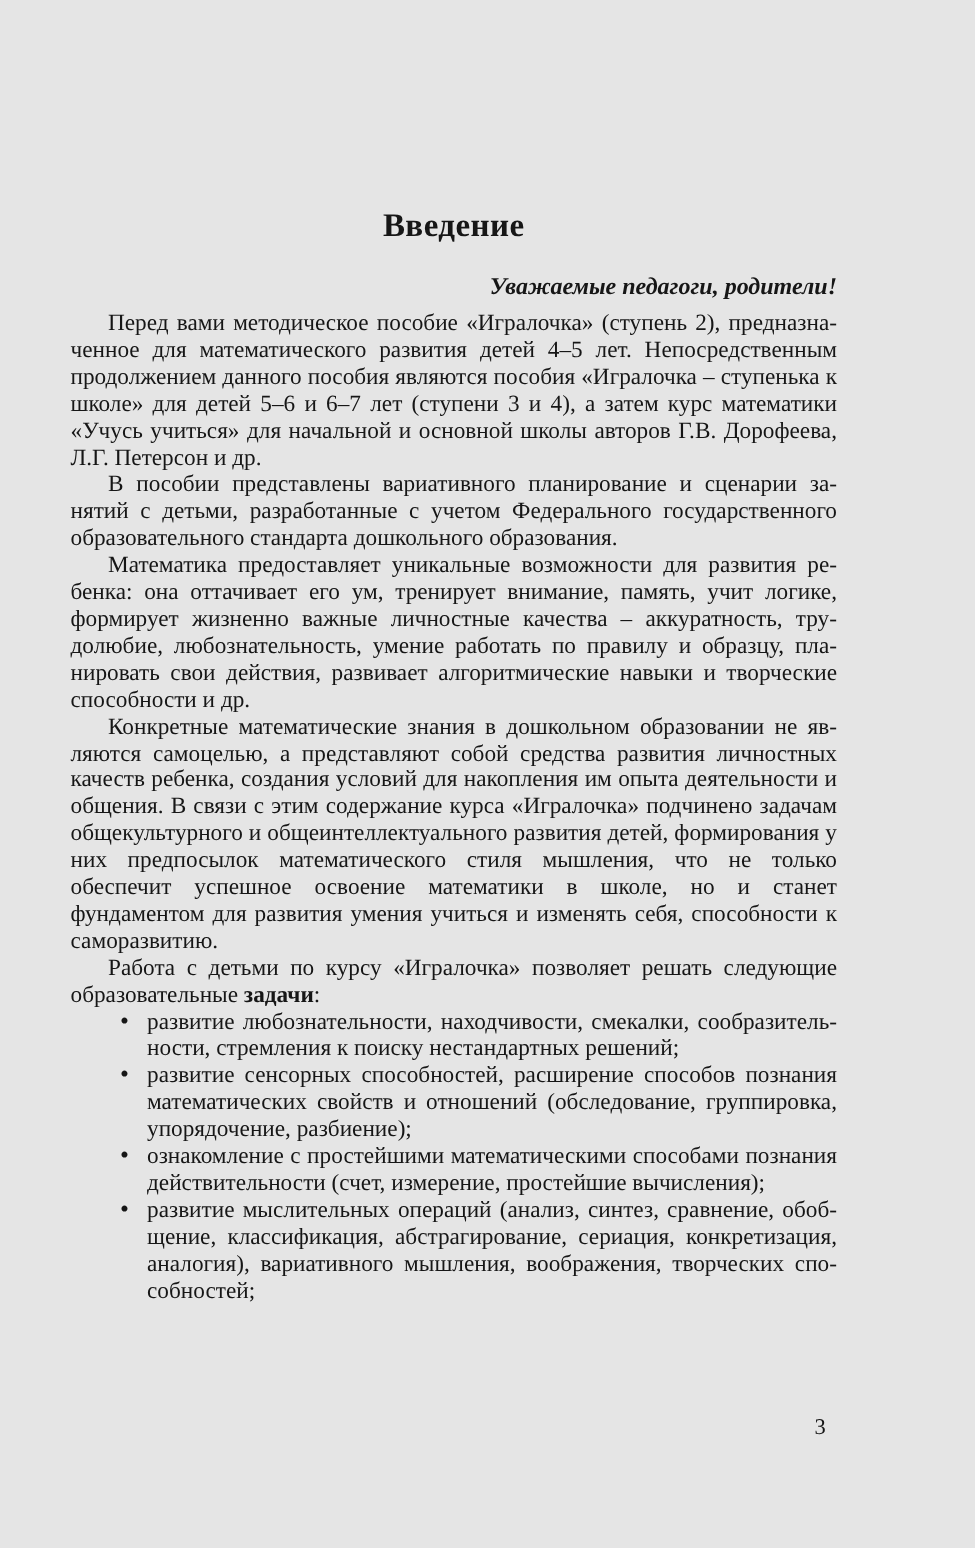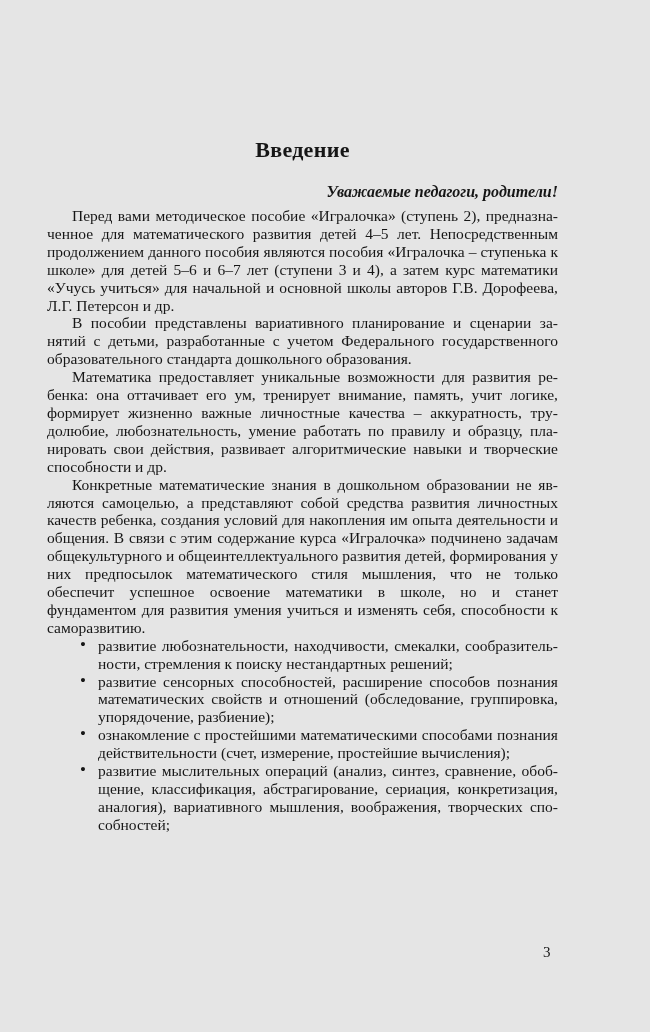--- a/index.html
+++ b/index.html
@@ -87,20 +87,21 @@
     <p class="salutation">Уважаемые педагоги, родители!</p>
 
     <p class="body-p">Перед вами методическое пособие «Игралочка» (ступень 2), предназна­ченное для математического развития детей 4–5 лет. Непосредственным продолжением данного пособия являются пособия «Игралочка – ступенька к школе» для детей 5–6 и 6–7 лет (ступени 3 и 4), а затем курс математики «Учусь учиться» для начальной и основной школы авторов Г.В. Дорофеева, Л.Г. Петерсон и др.</p>
 
     <p class="body-p">В пособии представлены вариативного планирование и сценарии за­нятий с детьми, разработанные с учетом Федерального государственного образовательного стандарта дошкольного образования.</p>
 
     <p class="body-p">Математика предоставляет уникальные возможности для развития ре­бенка: она оттачивает его ум, тренирует внимание, память, учит логике, формирует жизненно важные личностные качества – аккуратность, тру­долюбие, любознательность, умение работать по правилу и образцу, пла­нировать свои действия, развивает алгоритмические навыки и творческие способности и др.</p>
 
     <p class="body-p">Конкретные математические знания в дошкольном образовании не яв­ляются самоцелью, а представляют собой средства развития личностных качеств ребенка, создания условий для накопления им опыта деятельно­сти и общения. В связи с этим содержание курса «Игралочка» подчине­но задачам общекультурного и общеинтеллектуального развития детей, формирования у них предпосылок математического стиля мышления, что не только обеспечит успешное освоение математики в школе, но и станет фундаментом для развития умения учиться и изменять себя, способности к саморазвитию.</p>
 
+    <p class="body-p"><span>Работа с детьми по курсу «Игралочка» позволяет решать следующие образовательные </span><b>задачи</b><span>:</span></p>
 
     <ul class="tasks">
       <li>развитие любознательности, находчивости, смекалки, сообразитель­ности, стремления к поиску нестандартных решений;</li>
       <li>развитие сенсорных способностей, расширение способов познания математических свойств и отношений (обследование, группировка, упорядочение, разбиение);</li>
       <li>ознакомление с простейшими математическими способами позна­ния действительности (счет, измерение, простейшие вычисления);</li>
       <li>развитие мыслительных операций (анализ, синтез, сравнение, обоб­щение, классификация, абстрагирование, сериация, конкретизация, аналогия), вариативного мышления, воображения, творческих спо­собностей;</li>
     </ul>
 
   </div>
 

